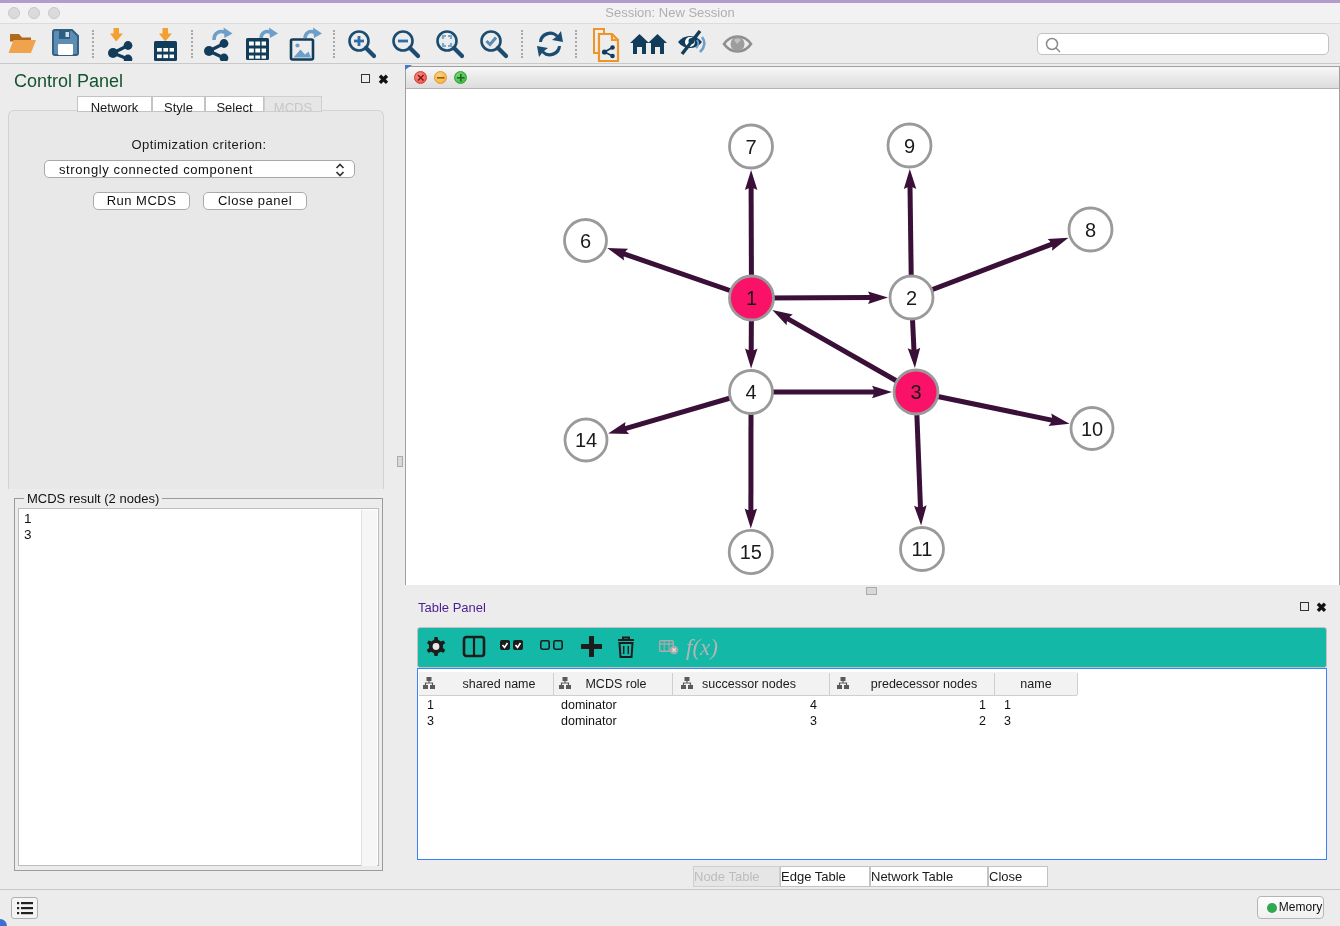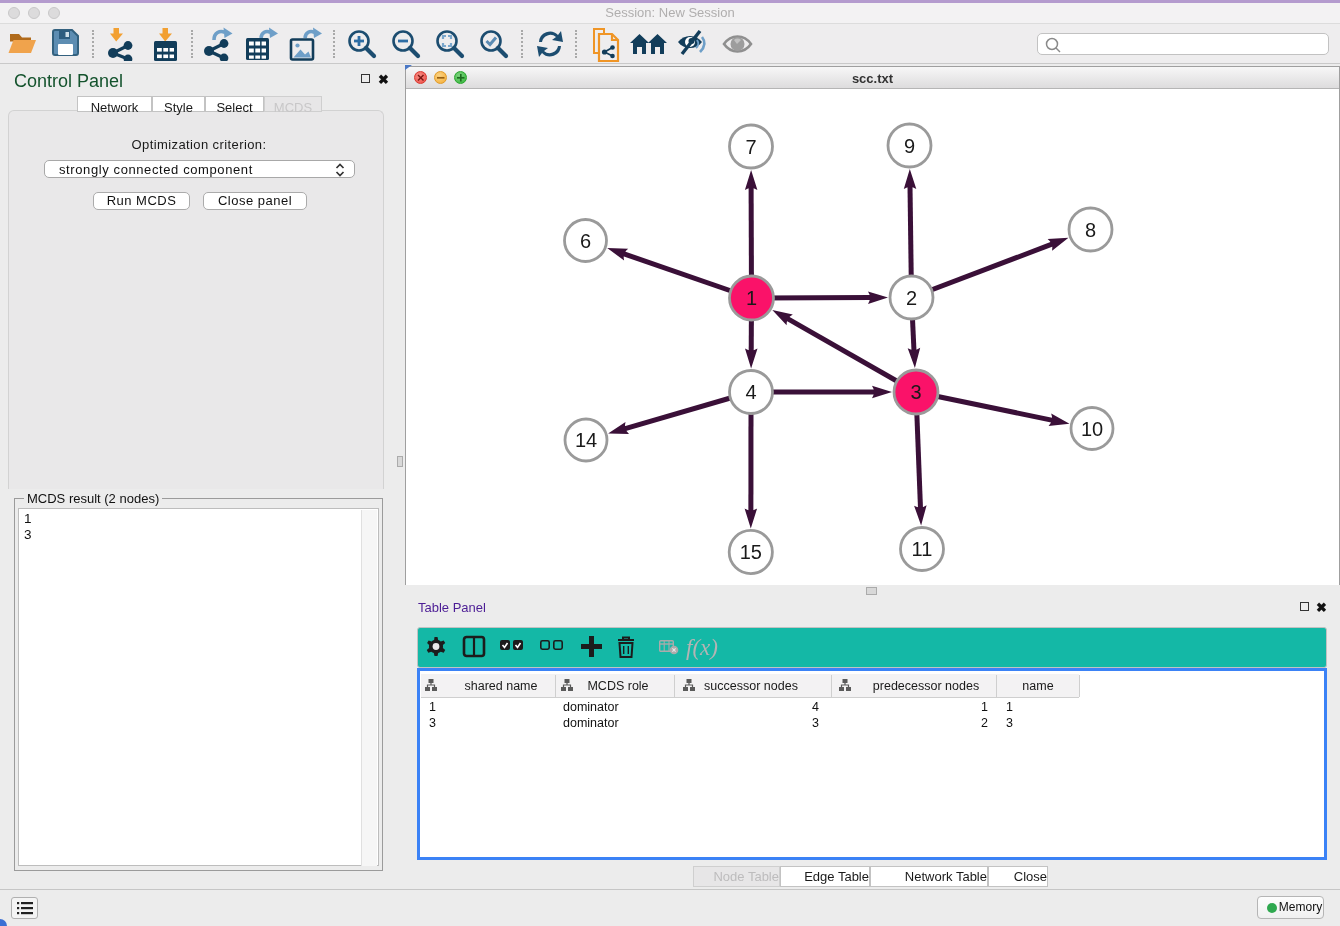--- a/index.html
+++ b/index.html
@@ -30,23 +30,23 @@
 .nethead{position:absolute;left:0;top:0;width:100%;height:22px;background:linear-gradient(#f7f7f7,#dddcdd);border-bottom:1px solid #b5b5b5}
 .nettitle{position:absolute;top:4px;left:0;width:100%;text-align:center;font-size:13px;font-weight:bold;color:#333}
 .mtl{position:absolute;width:13px;height:13px;border-radius:50%;top:4px}
 .netbody{position:absolute;left:0;top:23px;width:933px;height:496px;background:#fff}
 .netbottom{position:absolute;left:405px;top:585px;width:935px;height:11px;background:#ececec}
 .thumbv{position:absolute;left:397px;top:456px;width:6px;height:11px;background:#d8d8d8;border:1px solid #ababab}
 .thumbh{position:absolute;left:866px;top:587px;width:11px;height:8px;background:#d8d8d8;border:1px solid #ababab}
 
 .tp-title{position:absolute;left:418px;top:600px;font-size:13px;color:#4c1d95}
 .tp-toolbar{position:absolute;left:417px;top:627px;width:910px;height:41px;background:#14b8a6;border:1px solid #c2c2c2;border-radius:3px}
-.tp-table{position:absolute;left:417px;top:668px;width:910px;height:192px;background:#fff;border:3px solid #3b82f6}
+.tp-table{position:absolute;left:417px;top:668px;width:910px;height:192px;background:#fff;border:1px solid #3b82f6}
 .th-row{position:absolute;left:0;top:3px;height:22px;background:#f3f2f3;border-bottom:1px solid #cfcfcf}
-.btab{position:absolute;top:866px;height:21px;border:1px solid #c3c3c3;font-size:13px;text-align:right;line-height:20px;background:#fff;color:#1a1a1a}
+.btab{position:absolute;top:866px;height:21px;border:1px solid #c3c3c3;font-size:13px;text-align:left;line-height:20px;background:#fff;color:#1a1a1a}
 .statusline{position:absolute;left:0;top:889px;width:1340px;height:1px;background:#c6c6c6}
 .memory{position:absolute;left:1257px;top:896px;width:67px;height:23px;background:linear-gradient(#fdfdfd,#f0f0f0);border:1px solid #b5b5b5;border-radius:4px;font-size:12px;color:#111;text-align:center;line-height:21px;padding-left:20px}
 .memdot{position:absolute;left:9px;top:6px;width:10px;height:10px;border-radius:50%;background:#2fa84f}
 .listbtn{position:absolute;left:11px;top:897px;width:27px;height:22px;background:#f4f4f4;border:1px solid #b0b0b0;border-radius:3px}
 .cornerblue{position:absolute;left:0px;top:919px;width:7px;height:7px;background:#3b6fd4;border-radius:0 7px 0 0}
 </style></head>
 <body>
 <div class="ttl"></div>
 <div class="titlebar"></div>
 <div class="tl" style="left:8px"></div>
@@ -222,21 +222,20 @@
    <g stroke="#7a1612" stroke-width="1.4">
           <line x1="12" y1="8" x2="17.5" y2="13.5"></line>
           <line x1="17.5" y1="8" x2="12" y2="13.5"></line>
         </g>
    <line x1="31" y1="10.8" x2="38.5" y2="10.8" stroke="#985f10" stroke-width="1.7"></line>
    <g stroke="#1c6e1f" stroke-width="1.7">
           <line x1="54.8" y1="7" x2="54.8" y2="14.5"></line>
           <line x1="51" y1="10.8" x2="58.5" y2="10.8"></line>
         </g>
   </svg>
-  <div class="nettitle">scc.txt</div>
  </div>
  <svg class="netbody" width="933" height="496" viewBox="405 89 933 496" font-family="Liberation Sans,sans-serif">
 <line x1="750.5" y1="297.0" x2="750.1" y2="186.0" stroke="#3a1038" stroke-width="5.0"></line>
 <path d="M750.1 169.0 L756.4 189.0 Q750.1 185.0 743.9 189.0 Z" fill="#3a1038"></path>
 <line x1="750.5" y1="297.0" x2="622.3" y2="252.6" stroke="#3a1038" stroke-width="5.0"></line>
 <path d="M606.2 247.0 L627.2 247.7 Q621.4 252.3 623.1 259.5 Z" fill="#3a1038"></path>
 <line x1="750.5" y1="297.0" x2="870.0" y2="296.6" stroke="#3a1038" stroke-width="5.0"></line>
 <path d="M887.0 296.6 L867.0 302.9 Q871.0 296.6 867.0 290.4 Z" fill="#3a1038"></path>
 <line x1="750.5" y1="297.0" x2="750.2" y2="350.5" stroke="#3a1038" stroke-width="5.0"></line>
 <path d="M750.1 367.5 L744.0 347.5 Q750.2 351.5 756.5 347.5 Z" fill="#3a1038"></path>

